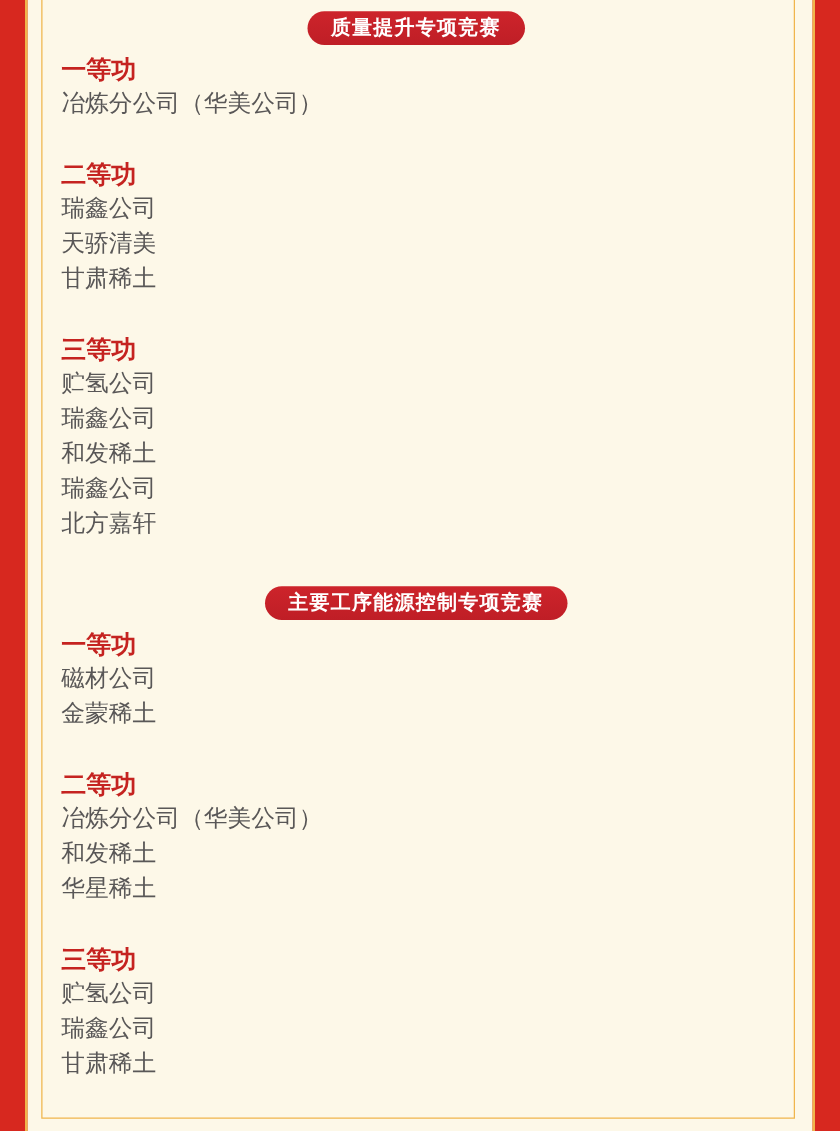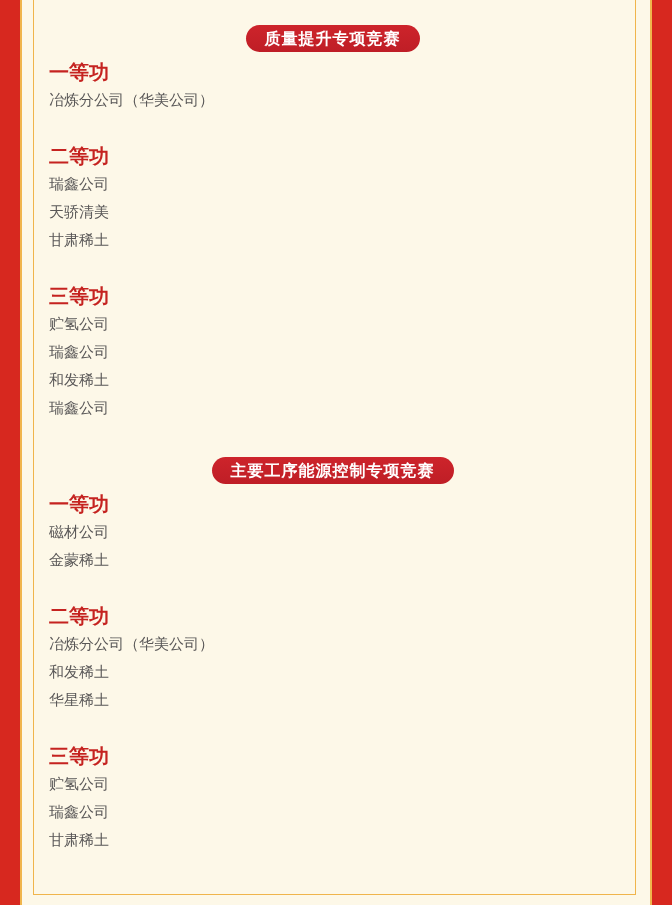--- a/index.html
+++ b/index.html
@@ -28,21 +28,21 @@
   .red-bar.right{ right:0; border-left:2px solid var(--gold); }
   .inner-box{
     position:absolute; left:33px; top:-2px;
     width:603px; height:897px;
     border:1.5px solid var(--gold);
     pointer-events:none;
   }
   .content{
     position:absolute; left:33px; top:0;
     width:603px; height:710px;
-    padding:25px 20px 0 16px;
+    padding:9px 20px 0 16px;
   }
   .badge-row{
     display:flex; justify-content:center;
     margin-bottom:6px;
   }
   .badge{
     display:inline-block;
     background: linear-gradient(180deg, var(--badge-red-top) 0%, var(--badge-red-bottom) 100%);
     color:#ffffff;
     font-size:16px; font-weight:bold;
@@ -53,21 +53,21 @@
     white-space:nowrap;
   }
   .section + .section{ margin-top:35px;font-family:Liberation Serif, serif; }
   .group + .group{ margin-top:28px; }
   .rank{
     font-size:20px; font-weight:bold;
     color: var(--rank-red);
     line-height:28px;
   }
   .entry{
-    font-size:15px;
+    font-size:19px;
     color: var(--body-text);
     line-height:28px;
   }
 </style>
 </head>
 <body>
 
 <div class="page">
   <div class="red-bar left"></div>
   <div class="red-bar right"></div>
@@ -98,20 +98,21 @@
     <h3 class="rank">三等功</h3>
 
   <p class="entry">贮氢公司</p>
 
   <p class="entry">瑞鑫公司</p>
 
   <p class="entry">和发稀土</p>
 
   <p class="entry">瑞鑫公司</p>
 
+  <p class="entry">北方嘉轩</p>
 </div>
 </div>
   </section>
 
   <section class="section">
     <div class="badge-row">
       <span class="badge">主要工序能源控制专项竞赛</span>
     </div>
     <div class="groups">
   <div class="group">

